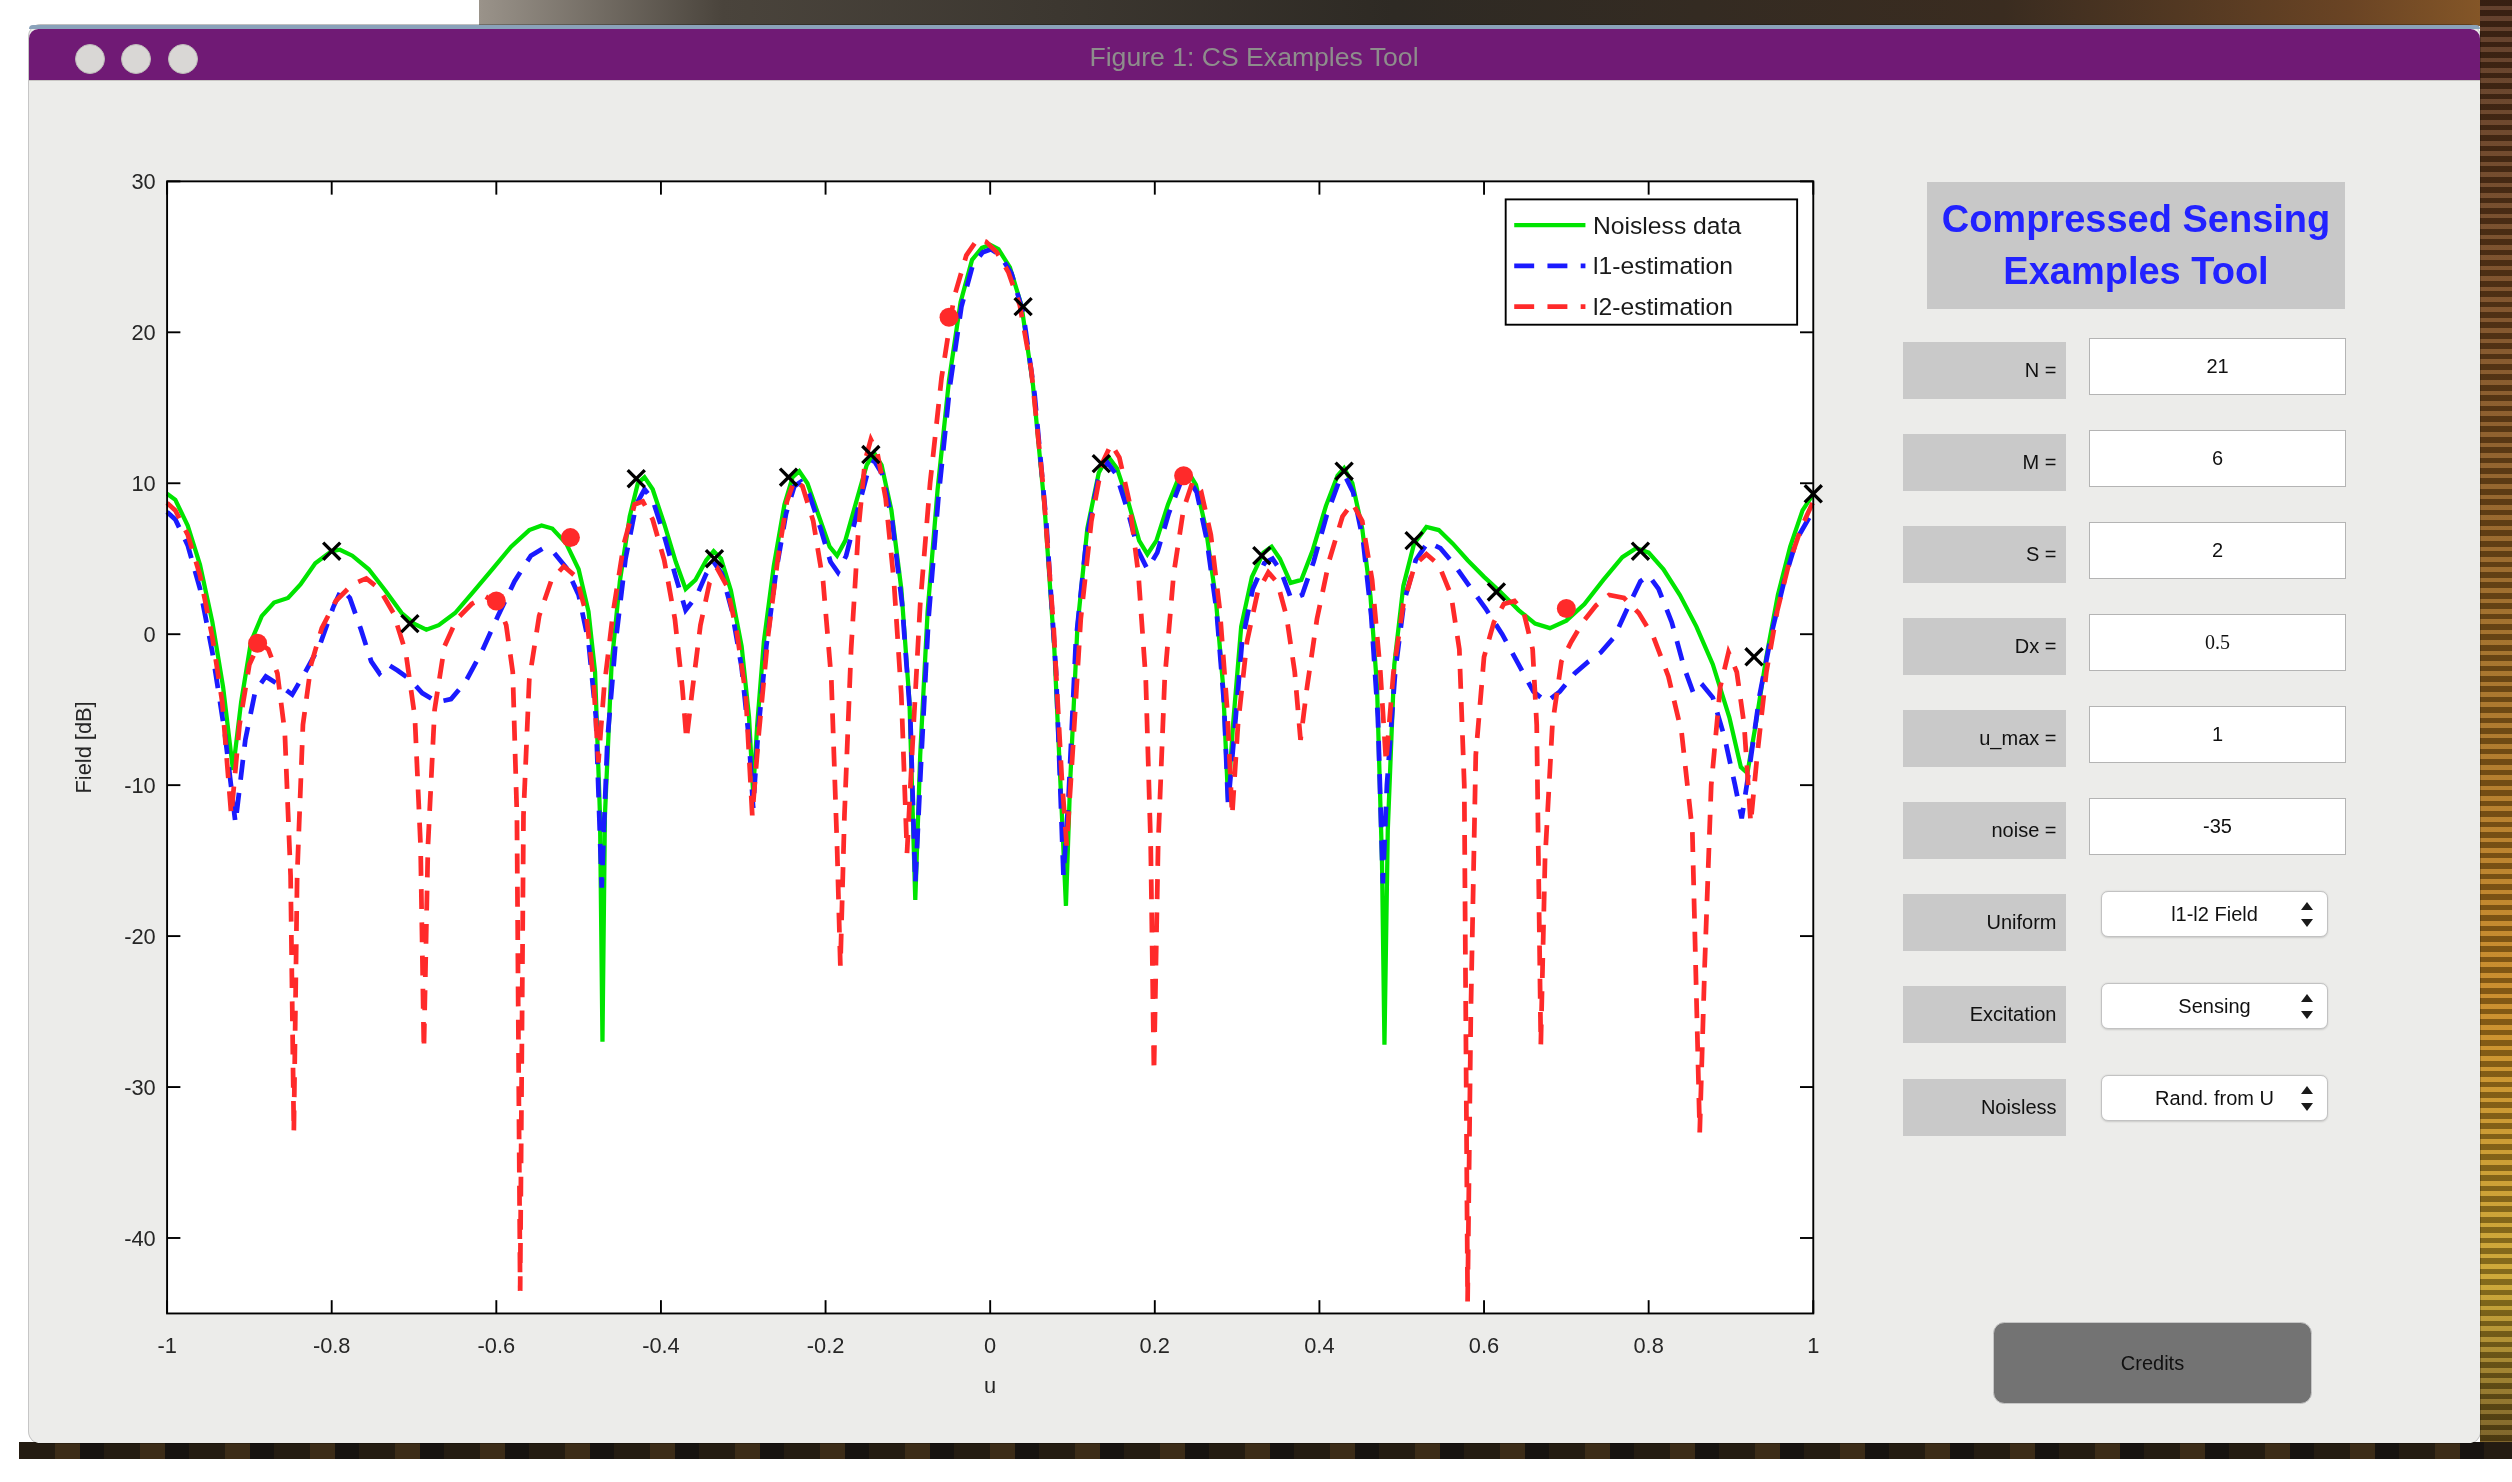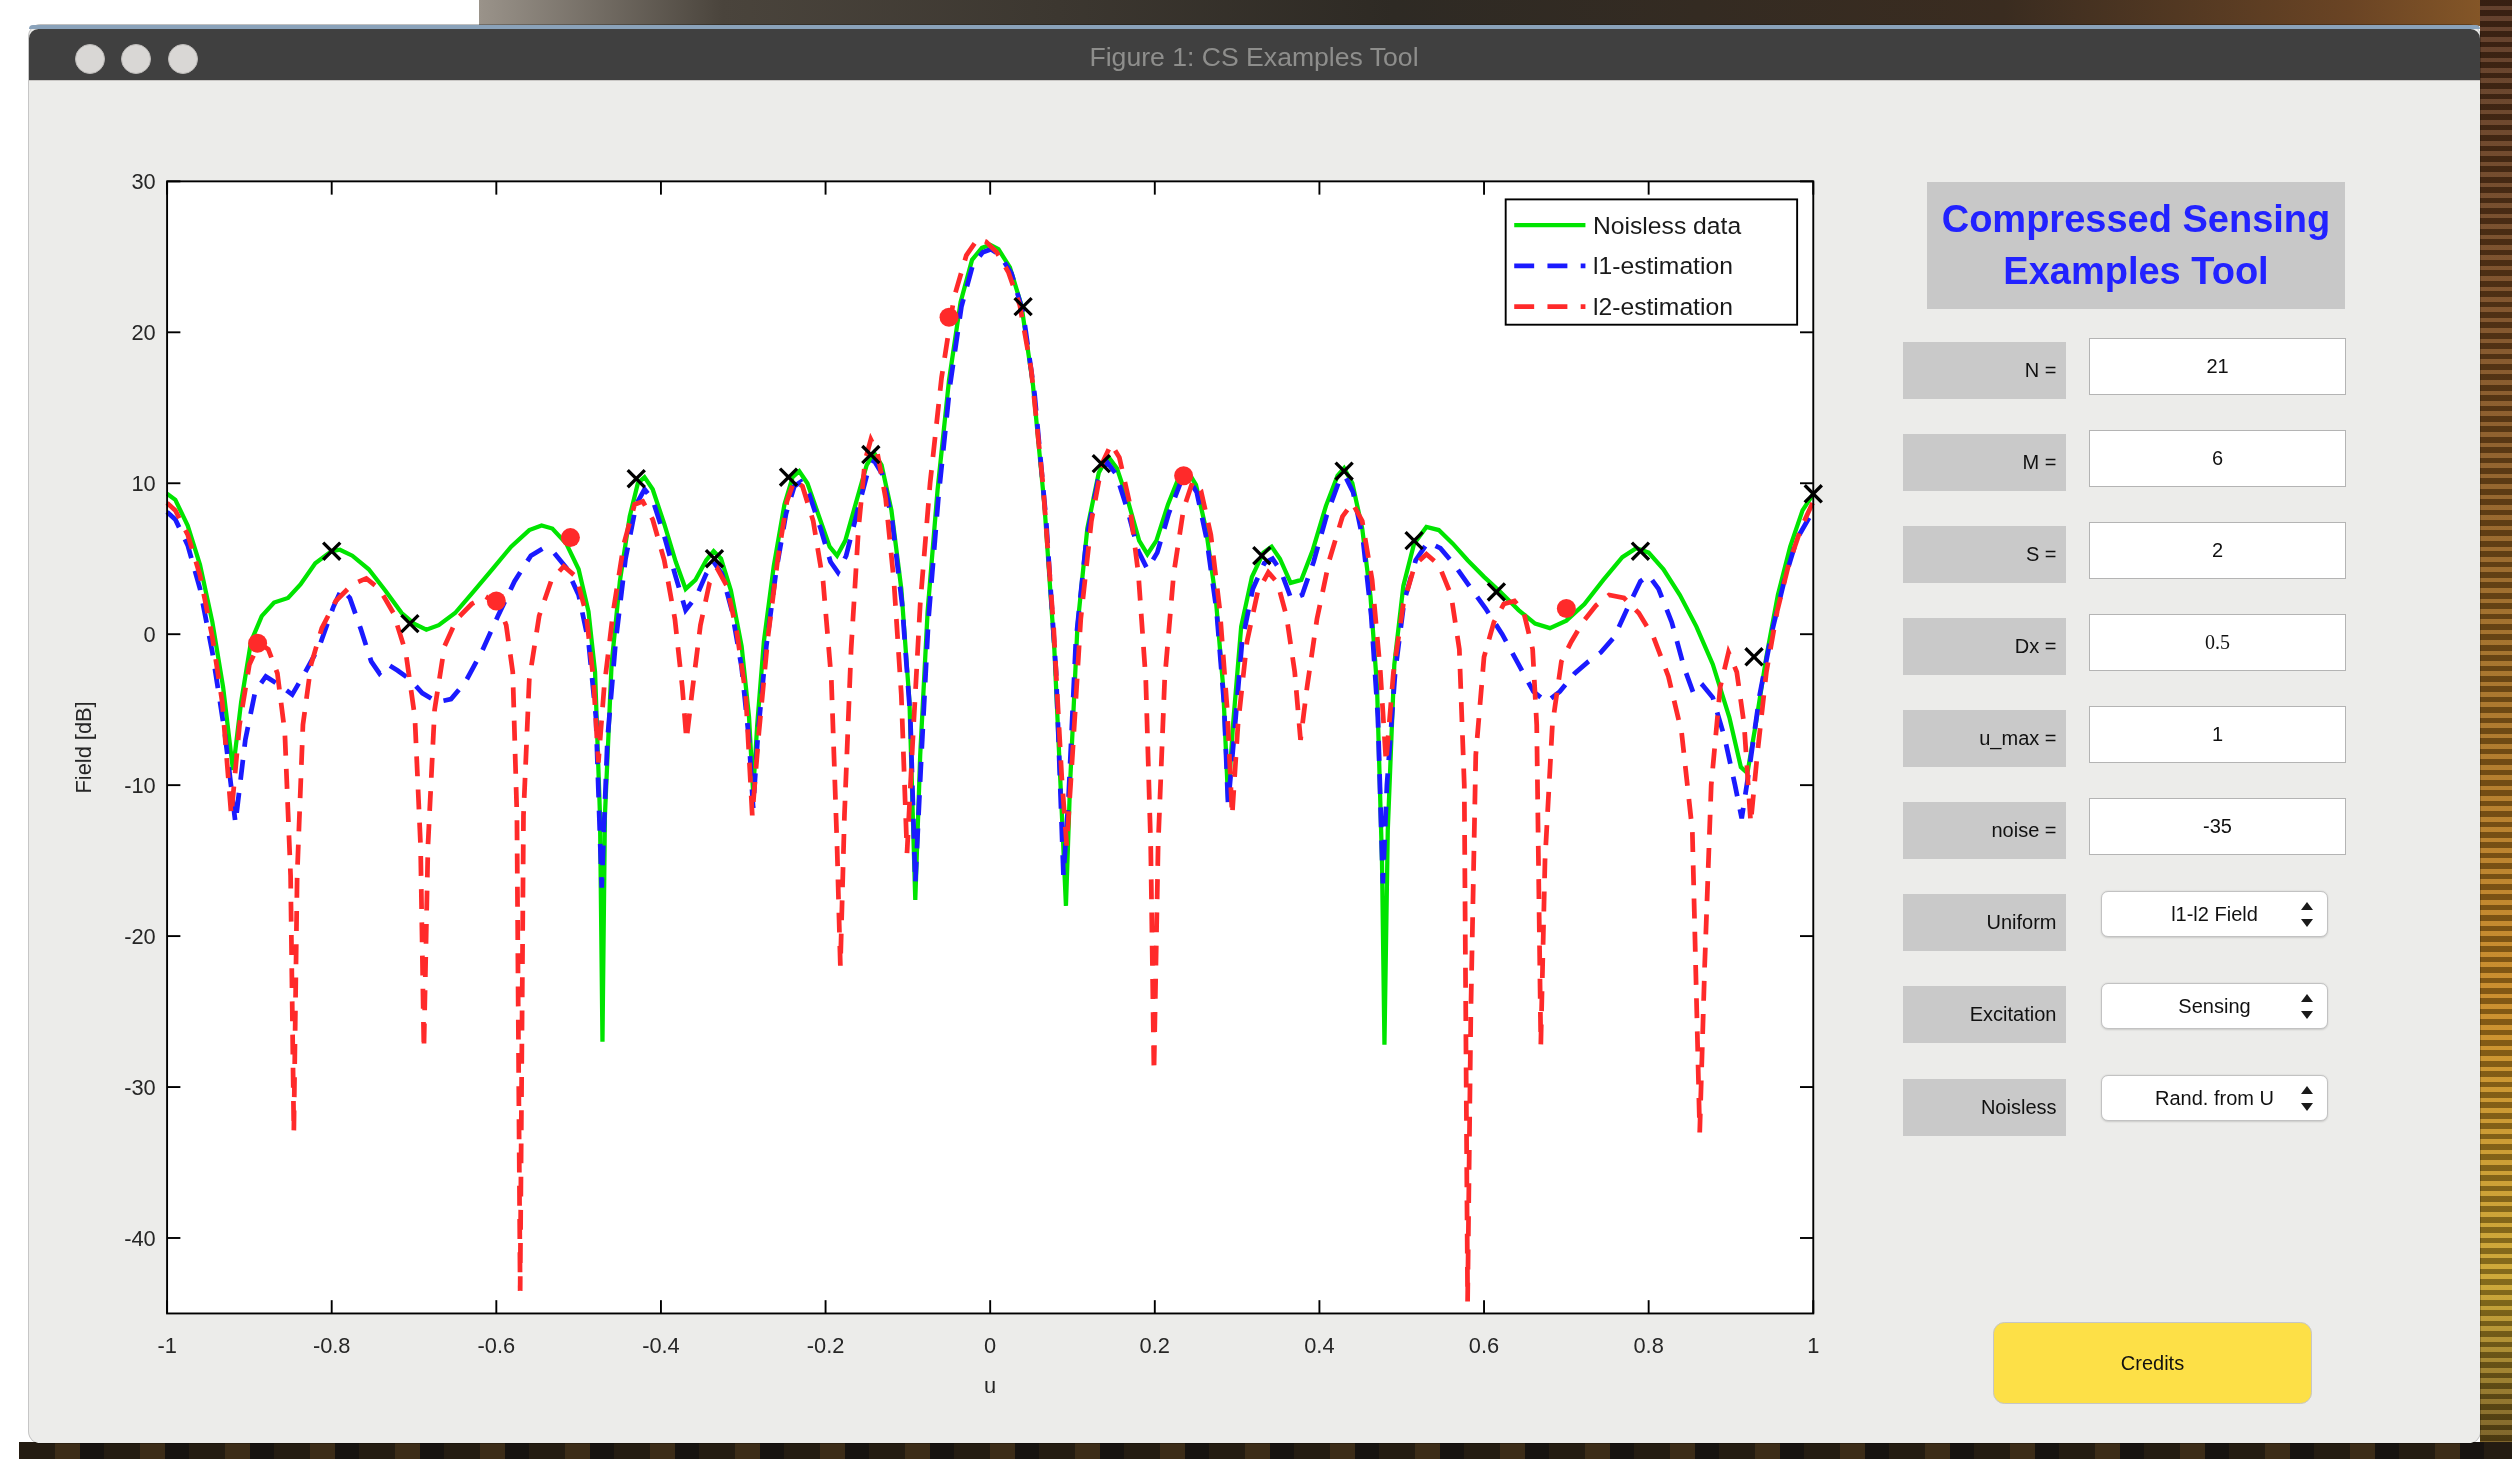--- a/index.html
+++ b/index.html
@@ -12,21 +12,21 @@
     background:linear-gradient(180deg,#55301c 0%,#7a4a1e 22%,#a06a1e 45%,#c8861e 68%,#caa32a 88%,#6a5018 100%);}
   .desk-right:after{content:"";position:absolute;inset:0;
     background:repeating-linear-gradient(180deg,rgba(0,0,0,.35) 0 5.7px,rgba(255,255,255,.08) 5.7px 10.4px);}
   .desk-bottom{position:absolute;left:19px;top:1442px;width:2493px;height:17px;
     background:repeating-linear-gradient(90deg,#241c12 0 36px,#3c2c18 36px 61px,#171310 61px 85px);}
   
   .win{position:absolute;left:28.5px;top:25px;width:2451px;height:1418px;
        background:#ececea;border-radius:11.4px;box-shadow:0 0 0 0.9px rgba(0,0,0,.25);}
   .win-topline{position:absolute;left:0;top:0;width:100%;height:3.8px;background:#8aa2ba;
        border-radius:11.4px 11.4px 0 0;}
-  .titlebar{position:absolute;left:0;top:3.8px;width:100%;height:51px;background:#404040;
+  .titlebar{position:absolute;left:0;top:3.8px;width:100%;height:51px;background:#701a75;
        border-bottom:0.9px solid #c9c7c5;border-radius:9.5px 9.5px 0 0;}
   .tl{position:absolute;top:15px;width:28.5px;height:28.5px;border-radius:50%;
       background:#d9d7d5;border:0.9px solid #bdbbb9;}
   .title-text{position:absolute;left:0;top:13.3px;width:100%;text-align:center;
       font-size:26.6px;color:#8e8e8c;}
   
   .panel-title{position:absolute;left:1927px;top:182px;width:418px;height:127px;background:#c8c8c8;
       display:flex;flex-direction:column;align-items:center;justify-content:center;
       font-size:38px;font-weight:bold;line-height:1.35;}
   .lbl{position:absolute;left:1903px;width:163px;height:57px;background:#c9c9c9;
@@ -41,21 +41,21 @@
       font-size:20px;color:#111;box-shadow:0 0.9px 1.9px rgba(0,0,0,.15);}
   .chev{position:absolute;right:13.3px;top:3.8px;width:15px;height:38px;}
   .chev b,.chev i{position:absolute;left:1.9px;width:0;height:0;border-left:6.6px solid transparent;
       border-right:6.6px solid transparent;}
   .chev b{top:6.6px;border-bottom:8.5px solid #1a1a1a;}
   .chev i{bottom:6.6px;border-top:8.5px solid #1a1a1a;}
   .btn-min{position:absolute;left:1989px;top:1175px;width:330px;height:92px;background:#b3b1b1;
       border:2.8px solid;border-color:#3a65d0 #111 #111 #3a65d0;outline:1.9px solid #111;
       box-sizing:border-box;display:flex;align-items:center;justify-content:center;
       font-size:23px;font-weight:600;letter-spacing:0.9px;color:#111;}
-  .btn-credits{position:absolute;left:1993px;top:1322px;width:319px;height:82px;background:#fde047;
+  .btn-credits{position:absolute;left:1993px;top:1322px;width:319px;height:82px;background:#737373;
       border:1.9px solid #c6c6c6;border-radius:11.4px;box-sizing:border-box;
       display:flex;align-items:center;justify-content:center;font-size:20px;color:#111;}
   svg text{font-family:"Liberation Sans",sans-serif;}
 </style>
 </head>
 <body>
 
 <div id="stage">
   <div class="desk-top"></div>
   <div class="desk-right"></div>

